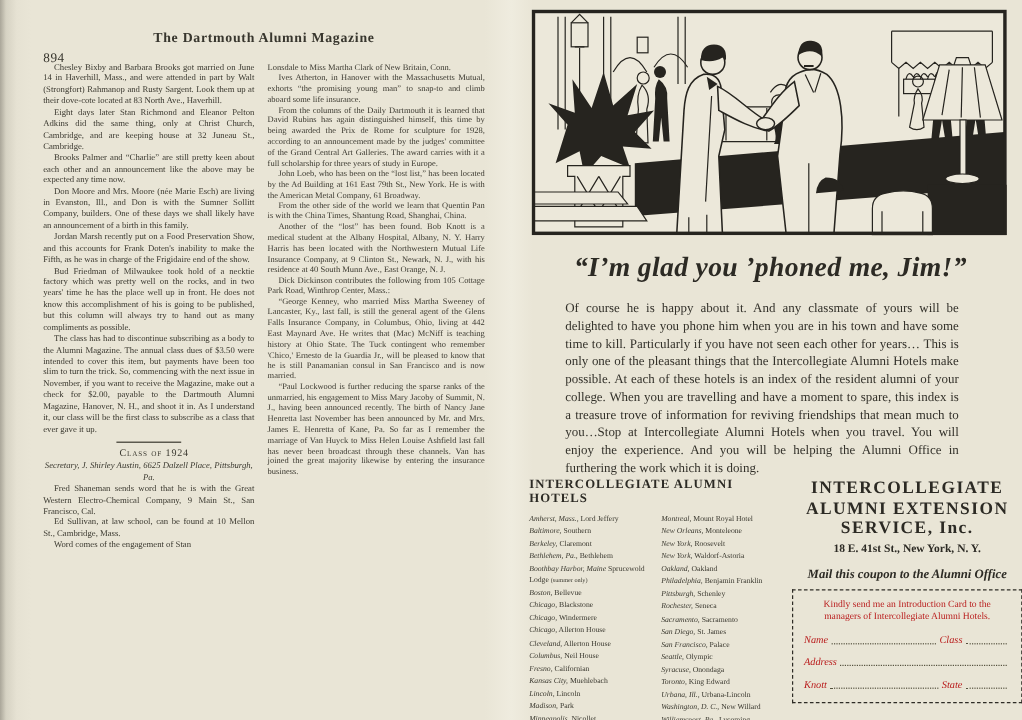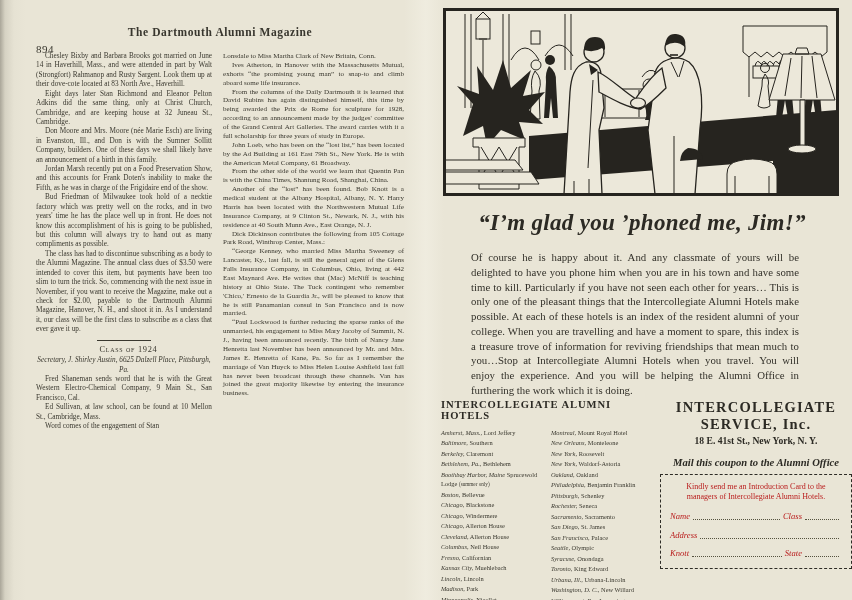--- a/index.html
+++ b/index.html
@@ -71,20 +71,21 @@
     <div class="lp-header">
       <span class="lp-number">894</span>
       <div class="lp-title">The Dartmouth Alumni Magazine</div>
     </div>
     <div class="lp-cols">
       <div class="col col1">
         <div>
 
         <p>Chesley Bixby and Barbara Brooks got married on June 14 in Haverhill, Mass., and were attended in part by Walt (Strongfort) Rahmanop and Rusty Sargent.  Look them up at their dove-cote located at 83 North Ave., Haverhill.</p>
             <p>Eight days later Stan Richmond and Eleanor Pelton Adkins did the same thing, only at Christ Church, Cambridge, and are keeping house at 32 Juneau St., Cambridge.</p>
+            <p>Brooks Palmer and “Charlie” are still pretty keen about each other and an announcement like the above may be expected any time now.</p>
             <p>Don Moore and Mrs. Moore (née Marie Esch) are living in Evanston, Ill., and Don is with the Sumner Sollitt Company, builders. One of these days we shall likely have an announcement of a birth in this family.</p>
             <p>Jordan Marsh recently put on a Food Preservation Show, and this accounts for Frank Doten's inability to make the Fifth, as he was in charge of the Frigidaire end of the show.</p>
             <p>Bud Friedman of Milwaukee took hold of a necktie factory which was pretty well on the rocks, and in two years' time he has the place well up in front. He does not know this accomplishment of his is going to be published, but this column will always try to hand out as many compliments as possible.</p>
             <p>The class has had to discontinue subscribing as a body to the Alumni Magazine.  The annual class dues of $3.50 were intended to cover this item, but payments have been too slim to turn the trick.  So, commencing with the next issue in November, if you want to receive the Magazine, make out a check for $2.00, payable to the Dartmouth Alumni Magazine, Hanover, N. H., and shoot it in. As I understand it, our class will be the first class to subscribe as a class that ever gave it up.</p>
           </div>
         <div class="rule"></div>
         <p class="class-heading">Class of 1924</p>
         <p class="secretary">Secretary, J. Shirley Austin, 6625 Dalzell Place, Pittsburgh, Pa.</p>
         <div>
 
@@ -256,20 +257,21 @@
 
               <div class="hotel-entry"><span class="hotel-city">Williamsport, Pa.,</span> <span>Lycoming</span> </div>
             </div>
         </div>
       </div>
 
       <div class="service">
         <div class="service-name">
 
         <div>INTERCOLLEGIATE</div>
+            <div>ALUMNI EXTENSION</div>
             <div>SERVICE, Inc.</div>
           </div>
         <div class="service-address">18 E. 41st St., New York, N. Y.</div>
         <div class="coupon-instruction">Mail this coupon to the Alumni Office</div>
         <div class="coupon">
           <div class="coupon-text">Kindly send me an Introduction Card to the managers of Intercollegiate Alumni Hotels.</div>
           <div class="field-row">
             <span>Name</span>
             <span class="leader"></span>
             <span>Class</span>

